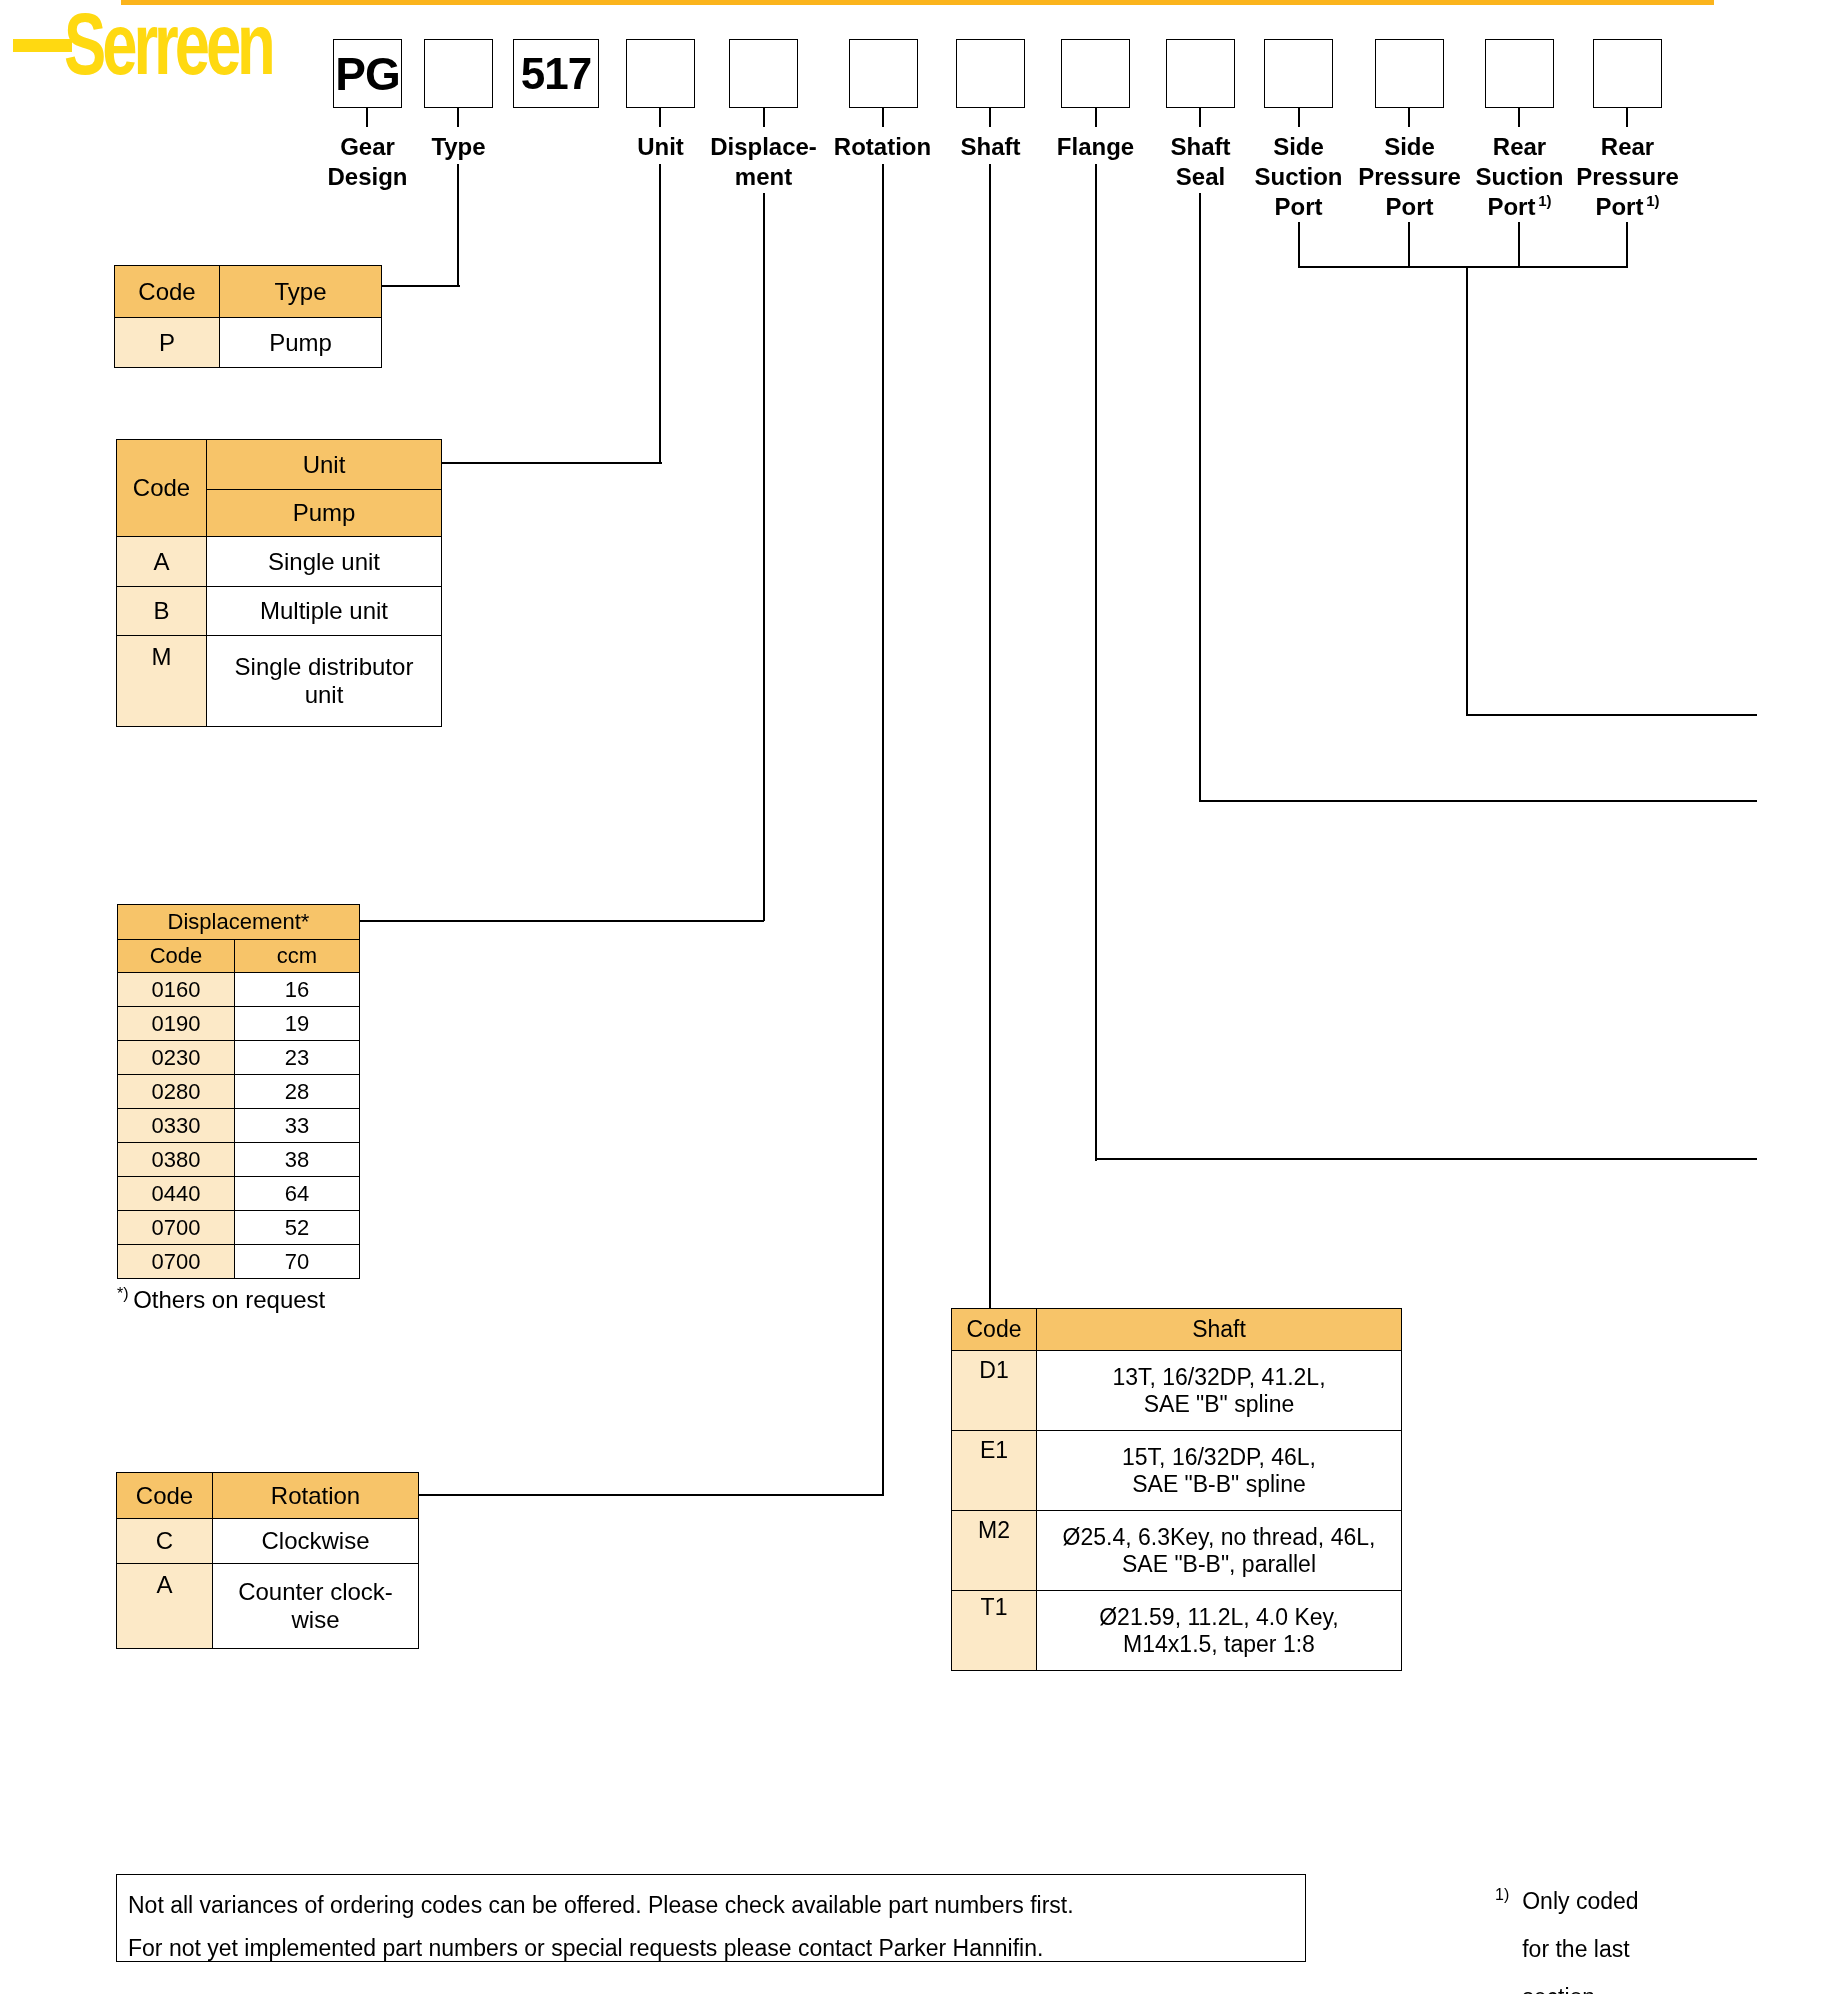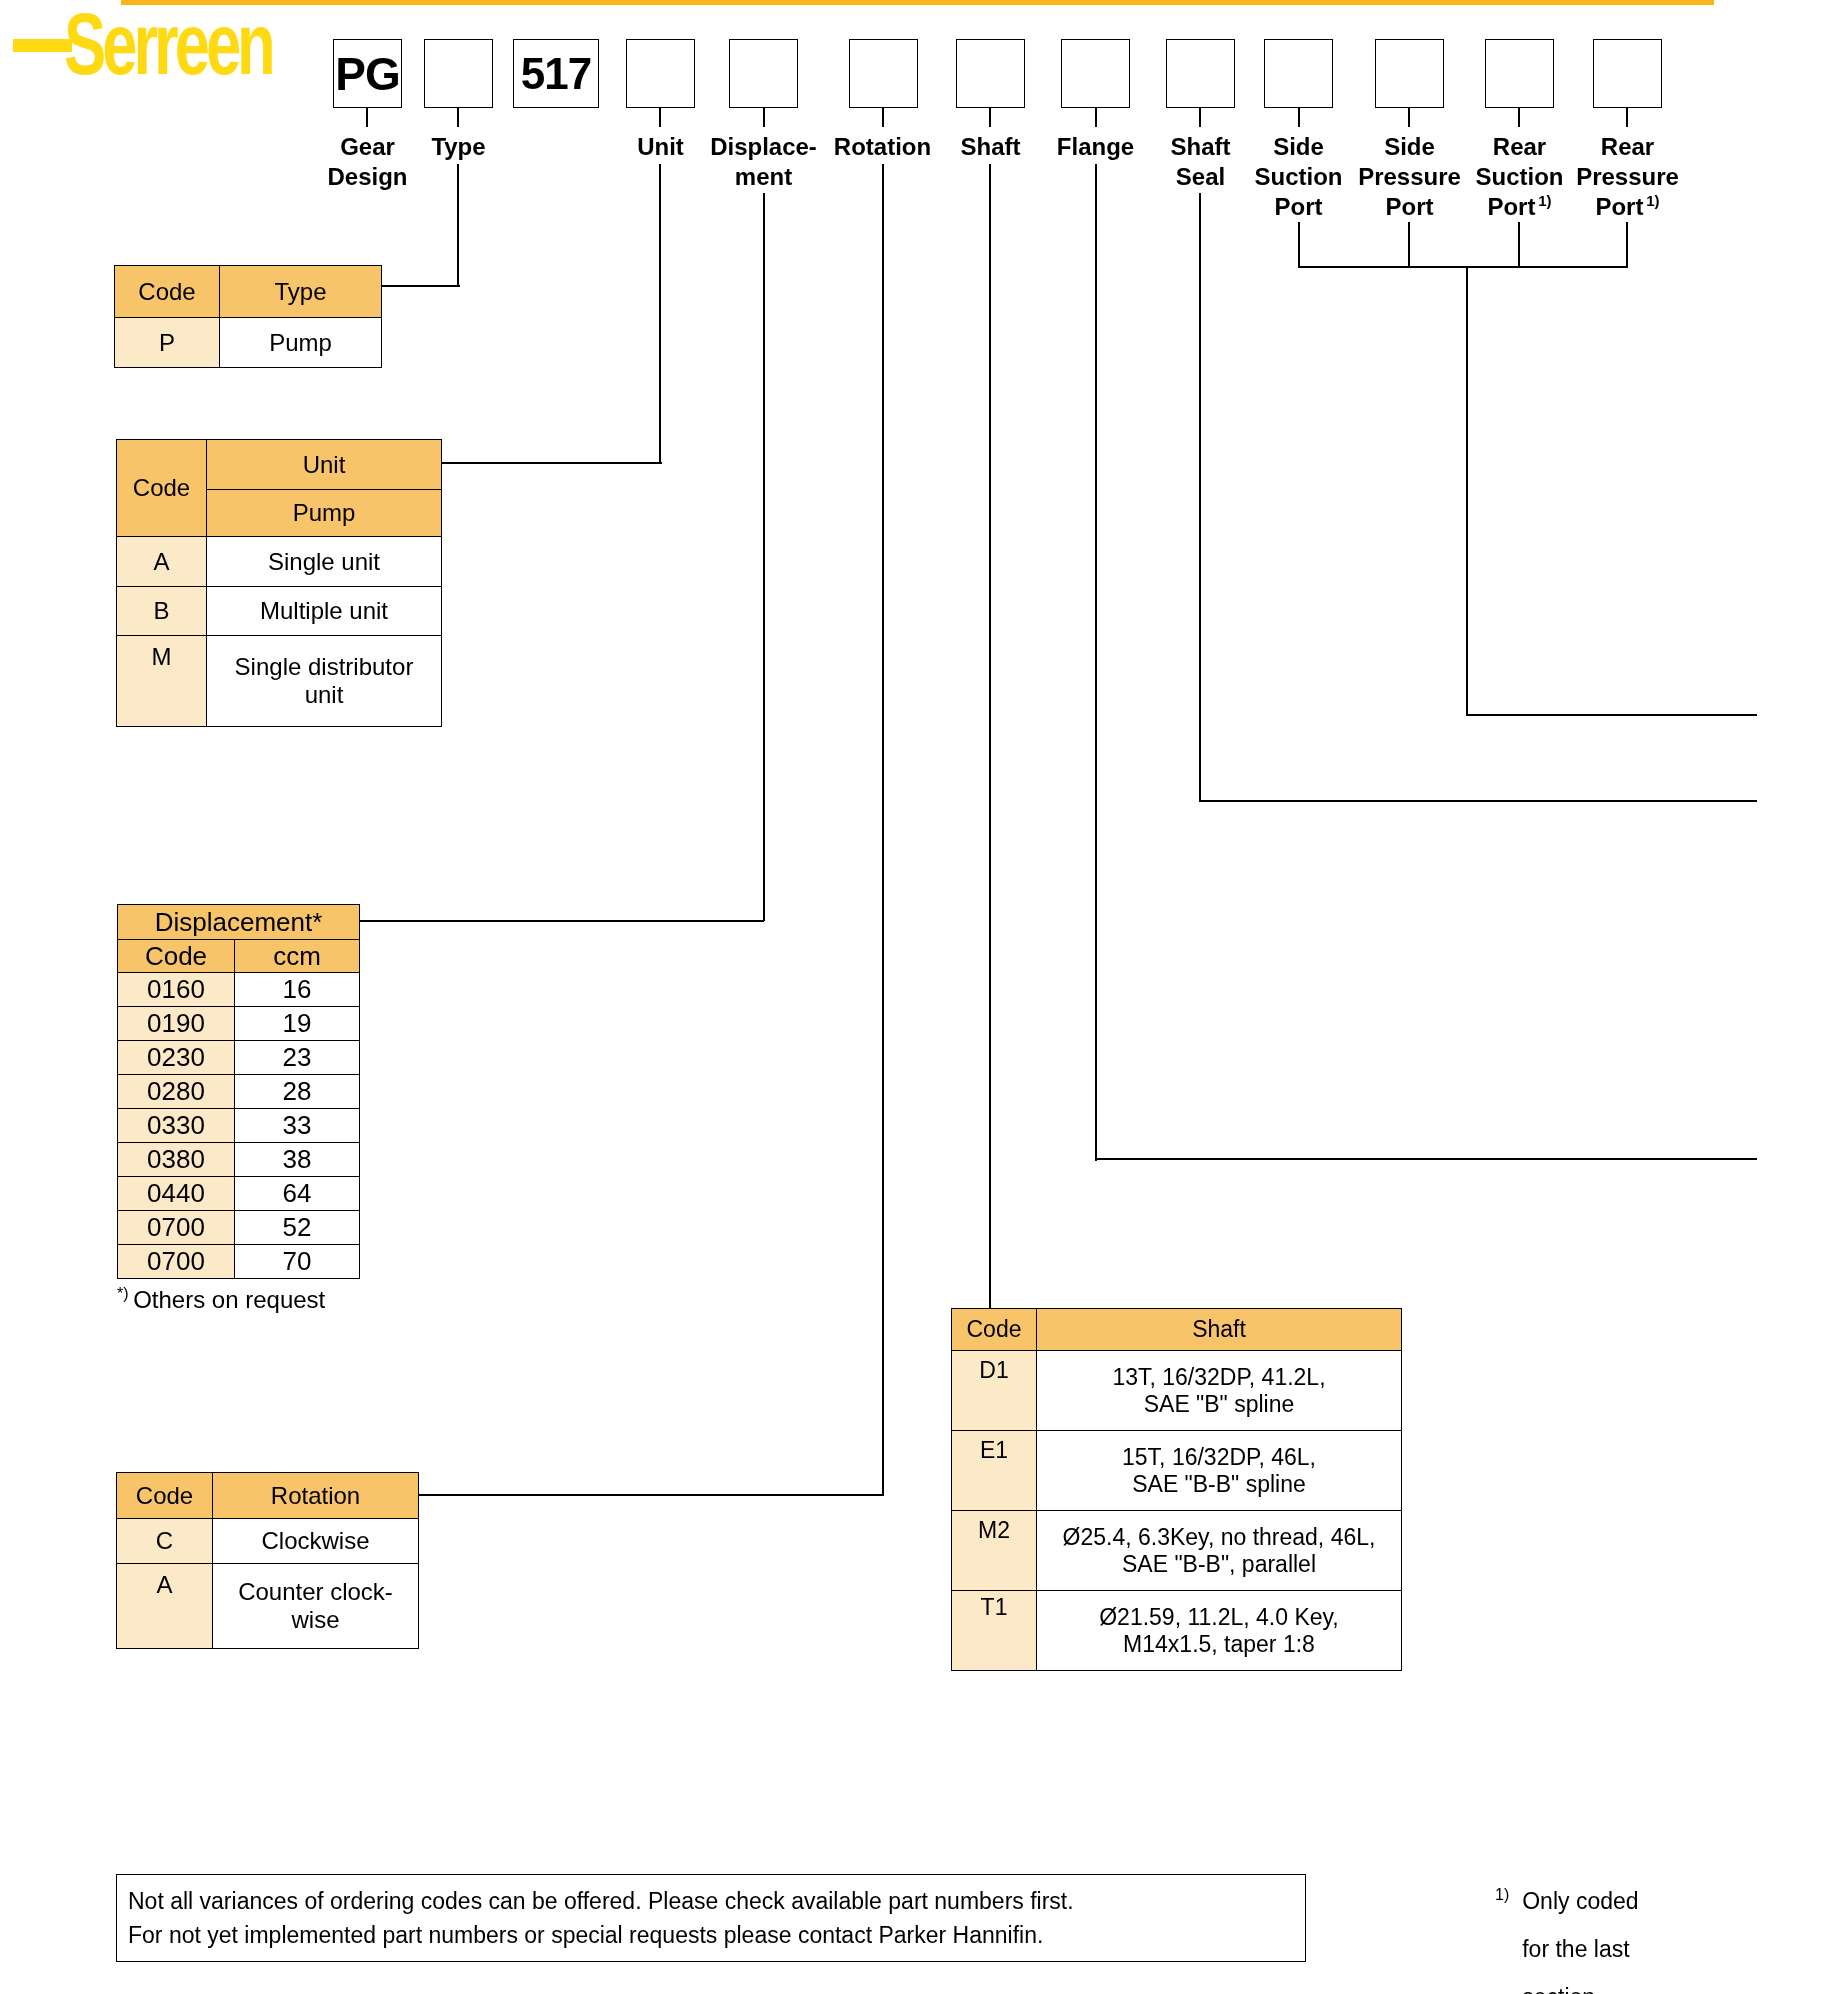--- a/index.html
+++ b/index.html
@@ -37,21 +37,21 @@
            vertical-align:middle;white-space:pre-line;}
   table.dt{border:1.9px solid #000;}
   table.dt th{background:#F7C469;}
   td.code{background:#FCE9C7;}
   td.desc{background:#ffffff;}
 
   
   .small-foot{position:absolute;font-size:24px;text-align:center;}
   .small-foot sup{font-size:16px;vertical-align:super;line-height:0;margin-right:4.6px;}
   .notebox{position:absolute;left:116px;top:1874px;width:1190px;height:88px;border:1.4px solid #000;
-           box-sizing:border-box;padding:9.3px 0 0 11px;font-size:23px;line-height:34px;}
+           box-sizing:border-box;padding:9.3px 0 0 11px;font-size:23px;line-height:43px;}
   .footnote{position:absolute;left:1495px;top:1877px;font-size:23px;line-height:48px;}
   .footnote .marker{font-size:16px;vertical-align:super;line-height:0;margin-right:13px;}
   .footnote .ftext{display:inline-block;vertical-align:top;white-space:pre;}
 </style>
 </head>
 <body>
 
 <div id="page">
 
   <div class="topbar"></div>
@@ -176,21 +176,21 @@
       <td class="desc">Multiple unit</td>
     </tr>
     <tr style="height:91px">
       <td class="code" style="vertical-align:top;padding-top:6.5px">M</td>
       <td class="desc">Single distributor
 unit</td>
     </tr>
   </tbody>
     </table>
 
-  <table class="dt" style="left:117px;top:904px;width:241px;font-size:26px">
+  <table class="dt" style="left:117px;top:904px;width:241px;font-size:22px">
     <colgroup>
         <col style="width:117px">
         <col style="width:125px">
       </colgroup>
     <tbody>
         <tr style="height:35px">
       <th colspan="2">Displacement*</th>
     </tr>
     <tr style="height:33px">
       <th>Code</th>

